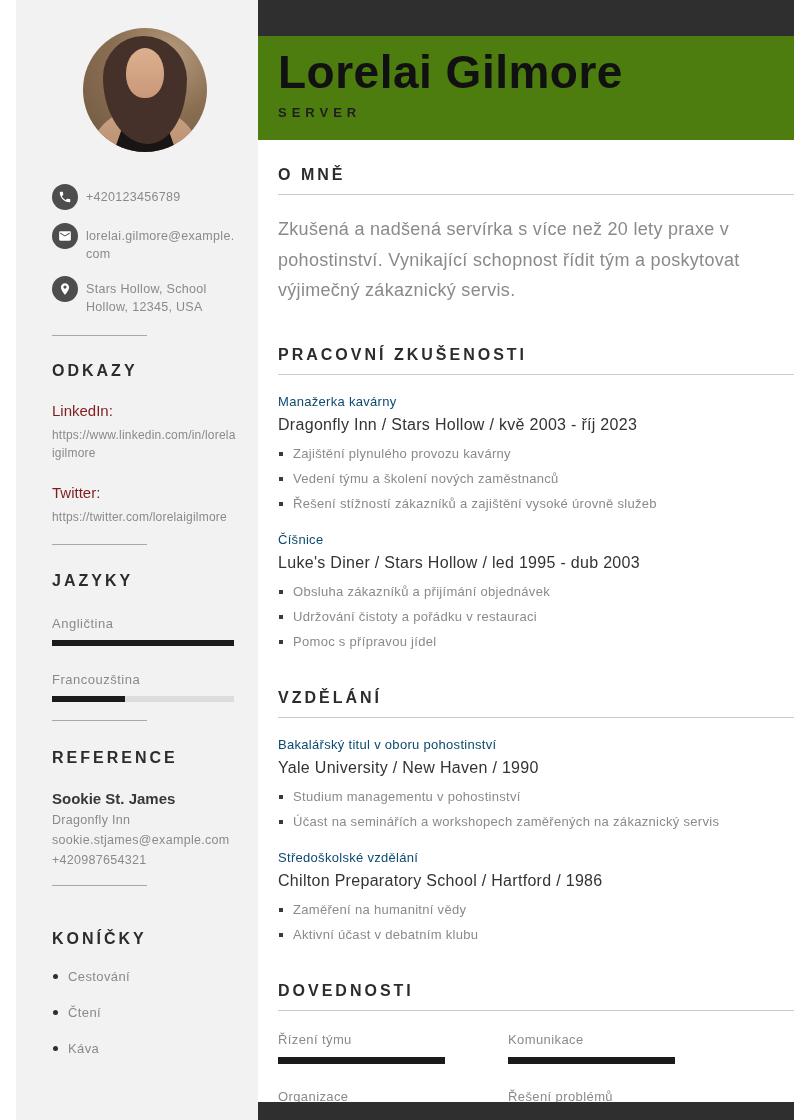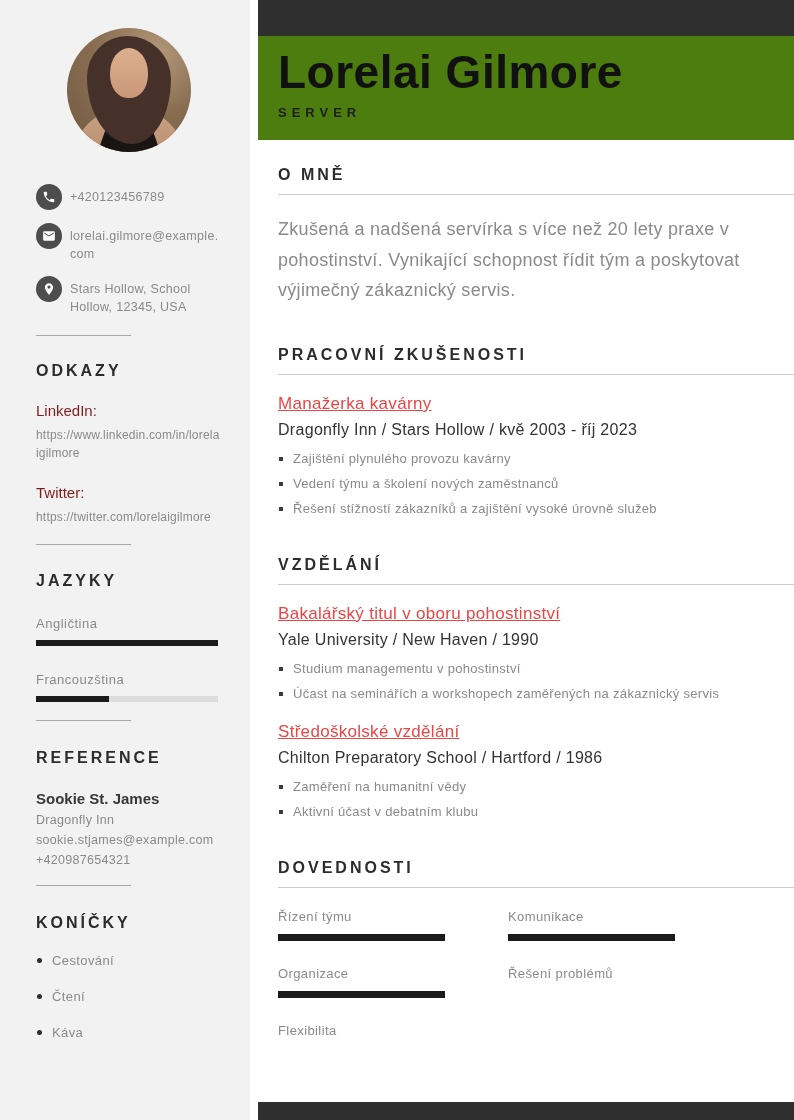--- a/index.html
+++ b/index.html
@@ -1,20 +1,20 @@
 <!DOCTYPE html>
 <html lang="cs"><head>
 <meta charset="utf-8">
 <style>
   * { margin:0; padding:0; box-sizing:border-box; }
   html,body { background:#ffffff; }
   body { font-family:"Liberation Sans","DejaVu Sans",sans-serif; width:794px; height:1120px; position:relative; overflow:hidden; }
 
   
-  .sidebar { position:absolute; left:0; top:0; width:250px; height:1120px; background:#f2f2f2; padding:0 28px 0 36px; }
+  .sidebar { position:absolute; left:16px; top:0; width:250px; height:1120px; background:#f2f2f2; padding:0 28px 0 36px; }
   .photo { position:relative; width:124px; height:124px; margin:28px auto 0; border-radius:50%; overflow:hidden;
            background:radial-gradient(circle at 70% 22%, #b59a7d 0%, #8a6e52 45%, #6d563e 100%); }
   .photo .shoulders { position:absolute; left:10px; top:80px; width:104px; height:50px; background:linear-gradient(#caa183,#b98f6f); border-radius:55% 55% 0 0/90% 90% 0 0; }
   .photo .apron { position:absolute; left:30px; top:74px; width:64px; height:52px; background:#181514; clip-path:polygon(50% 0,76% 16%,100% 100%,0 100%,24% 16%); }
   .photo .hair { position:absolute; left:20px; top:8px; width:84px; height:108px; background:#46302a; border-radius:48% 52% 46% 54%/38% 40% 60% 62%; }
   .photo .face { position:absolute; left:43px; top:20px; width:38px; height:50px; background:linear-gradient(#dcb08e,#c99879); border-radius:50% 50% 46% 46%; }
 
   .contact { margin-top:32px; }
   .contact-row { display:flex; align-items:flex-start; margin-bottom:13px; }
   .icon-circle { flex:0 0 26px; width:26px; height:26px; border-radius:50%; background:#4d4d4d; display:flex; align-items:center; justify-content:center; margin-right:8px; }
@@ -31,21 +31,21 @@
 
   .langs .side-h { margin-top:27px; }
   .lang-name { margin-top:26px; font-size:13px; color:#8a8a8a; letter-spacing:.5px; }
   .lang-track { margin-top:9px; width:182px; height:6px; background:#dcdcdc; }
   .lang-fill { height:6px; background:#1b1b1b; }
 
   .reference .side-h { margin-top:28px; }
   .ref-name { margin-top:23px; font-size:15px; font-weight:700; color:#383838; }
   .ref-line { margin-top:6px; font-size:12.5px; color:#8a8a8a; letter-spacing:.3px; }
 
-  .hobbies .side-h { margin-top:28px; }
+  .hobbies .side-h { margin-top:44px; }
   .hobby { margin-top:21px; font-size:13px; color:#8a8a8a; padding-left:16px; position:relative; letter-spacing:.4px; }
   .hobby::before { content:""; position:absolute; left:1px; top:5px; width:5px; height:5px; border-radius:50%; background:#2e2e2e; }
 
   
   .main { position:absolute; left:258px; top:0; width:536px; height:1120px; background:#ffffff; }
   .top-accent { height:36px; background:#2f2f2f; }
   .bottom-accent { position:absolute; left:0; bottom:0; width:536px; height:18px; background:#2f2f2f; }
 
   .name-band { height:104px; background:#4d7c0f; padding:12px 0 0 20px; }
   .name { font-size:46px; font-weight:700; color:#111111; letter-spacing:.5px; line-height:1.05; }
@@ -53,21 +53,21 @@
 
   .content { padding-left:20px; }
   .section-h { font-size:16px; font-weight:700; letter-spacing:3px; color:#2c2c2c; margin-bottom:10px; }
   .rule { height:1px; background:#cccccc; margin-bottom:19px; }
 
   .about { padding-top:26px; }
   .about-text { font-size:18px; color:#8a8a8a; line-height:1.7; max-width:486px; letter-spacing:.3px; }
 
   .section { margin-top:40px; }
   .entry + .entry { margin-top:21px; }
-  .entry-title { font-size:17px; color:#ef4444; letter-spacing:.3px;text-decoration:underline; }
+  .entry-title { font-size:13px; color:#0c4a6e; letter-spacing:.3px; }
   .entry-sub { margin-top:7px; font-size:16px; color:#333333; letter-spacing:.3px; }
   .bullets { margin-top:12px; list-style:none; }
   .bullets li { font-size:13px; color:#8a8a8a; padding-left:15px; position:relative; margin-bottom:10px; letter-spacing:.3px; }
   .bullets li::before { content:""; position:absolute; left:1px; top:6px; width:4px; height:4px; background:#3a3a3a; }
 
   .skills-grid { display:grid; grid-template-columns:230px 230px; row-gap:25px; padding-top:2px; }
   .skill-label { font-size:13px; color:#8a8a8a; letter-spacing:.4px; }
   .skill-bar { width:167px; height:7px; background:#1b1b1b; margin-top:10px; }
 </style>
 </head>
@@ -178,20 +178,29 @@
       <div class="entry">
         <div class="entry-title">Manažerka kavárny</div>
         <div class="entry-sub">Dragonfly Inn / Stars Hollow / kvě 2003 - říj 2023</div>
         <ul class="bullets">
           <li>Zajištění plynulého provozu kavárny</li>
           <li>Vedení týmu a školení nových zaměstnanců</li>
           <li>Řešení stížností zákazníků a zajištění vysoké úrovně služeb</li>
         </ul>
       </div>
 
+      <div class="entry">
+        <div class="entry-title">Číšnice</div>
+        <div class="entry-sub">Luke's Diner / Stars Hollow / led 1995 - dub 2003</div>
+        <ul class="bullets">
+          <li>Obsluha zákazníků a přijímání objednávek</li>
+          <li>Udržování čistoty a pořádku v restauraci</li>
+          <li>Pomoc s přípravou jídel</li>
+        </ul>
+      </div>
     </section>
 
     <section class="section">
       <h2 class="section-h">VZDĚLÁNÍ</h2>
       <div class="rule"></div>
 
       <div class="entry">
         <div class="entry-title">Bakalářský titul v oboru pohostinství</div>
         <div class="entry-sub">Yale University / New Haven / 1990</div>
         <ul class="bullets">

